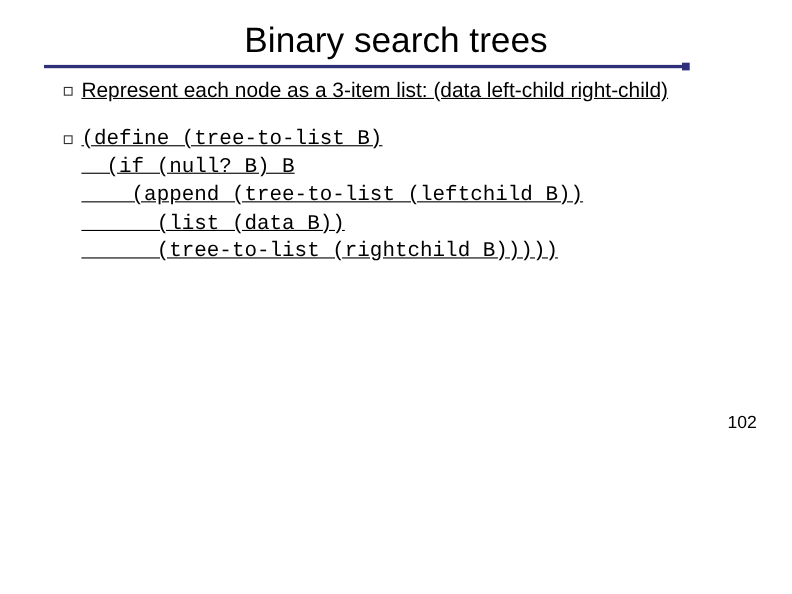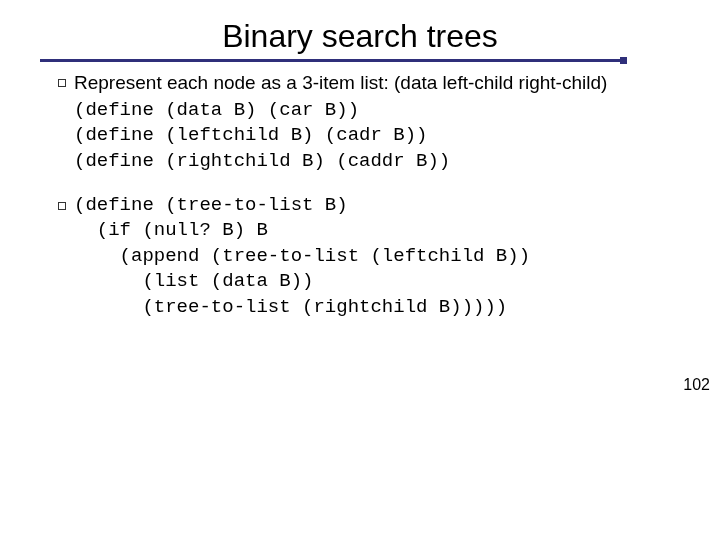--- a/index.html
+++ b/index.html
@@ -39,20 +39,21 @@
     left: 580px;
     top: -2px;
     width: 7px;
     height: 7px;
     background: #2f2f7a;
   }
   ul.top {
     list-style: none;
     margin: 0;
     padding: 0 0 0 18px;
+    text-decoration: underline;
   }
   ul.top > li {
     position: relative;
     padding-left: 16px;
     margin-bottom: 18px;
     font-size: 19px;
     line-height: 1.35;
   }
   ul.top > li::before {
     content: "";
@@ -67,39 +68,36 @@
   .code {
     font-family: "Courier New", Courier, monospace;
     font-size: 19px;
     white-space: pre;
     line-height: 1.35;
     margin-top: 2px;
   }
   .indent1 { padding-left: 0; }
   .page-num {
     position: absolute;
-    right: 10px;
+    right: 32px;
     bottom: 10px;
     font-size: 16px;
   }
 </style>
 </head>
 <body>
 
 <div class="slide">
   <div class="title">Binary search trees</div>
   <div class="title-rule"></div>
 
   <ul class="top">
 
     <li>
       <div>Represent each node as a 3-item list: (data left-child right-child)</div>
-      <div class="code indent1">(define (data B) (car B))
-(define (leftchild B) (cadr B))
-(define (rightchild B) (caddr B))</div>
     </li>
 
 
     <li>
       <div class="code indent1">(define (tree-to-list B)
   (if (null? B) B
     (append (tree-to-list (leftchild B))
       (list (data B))
       (tree-to-list (rightchild B)))))</div>
     </li>

